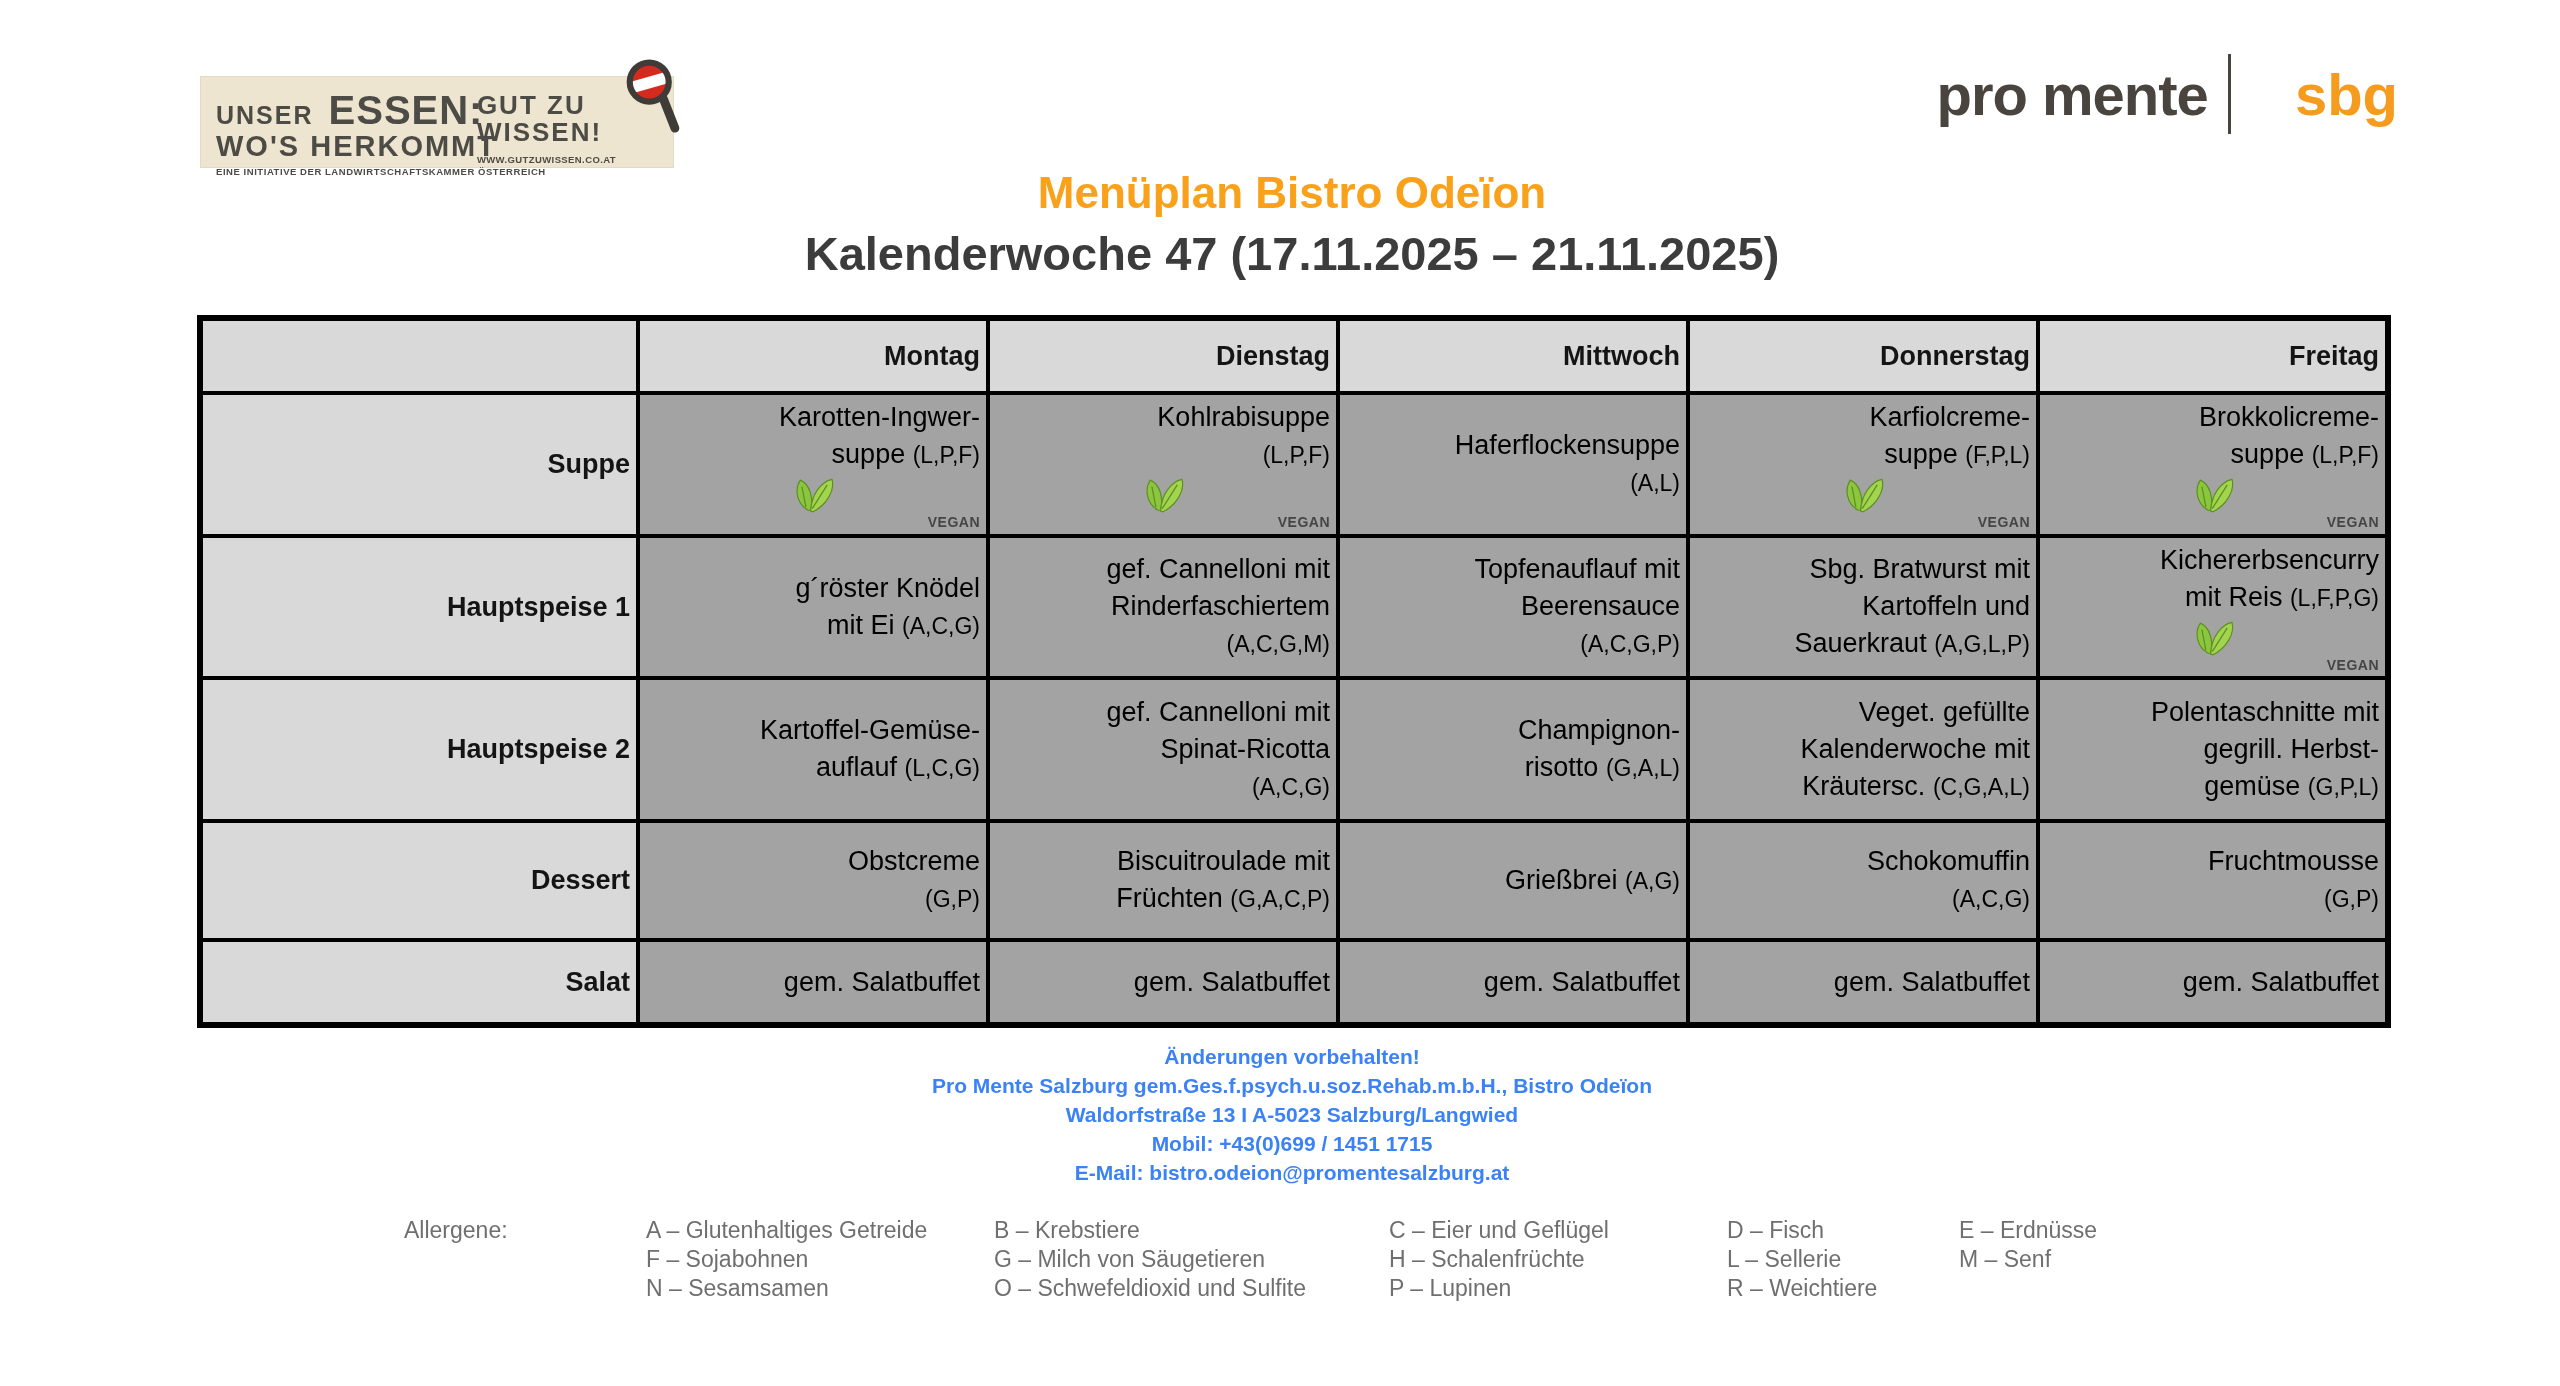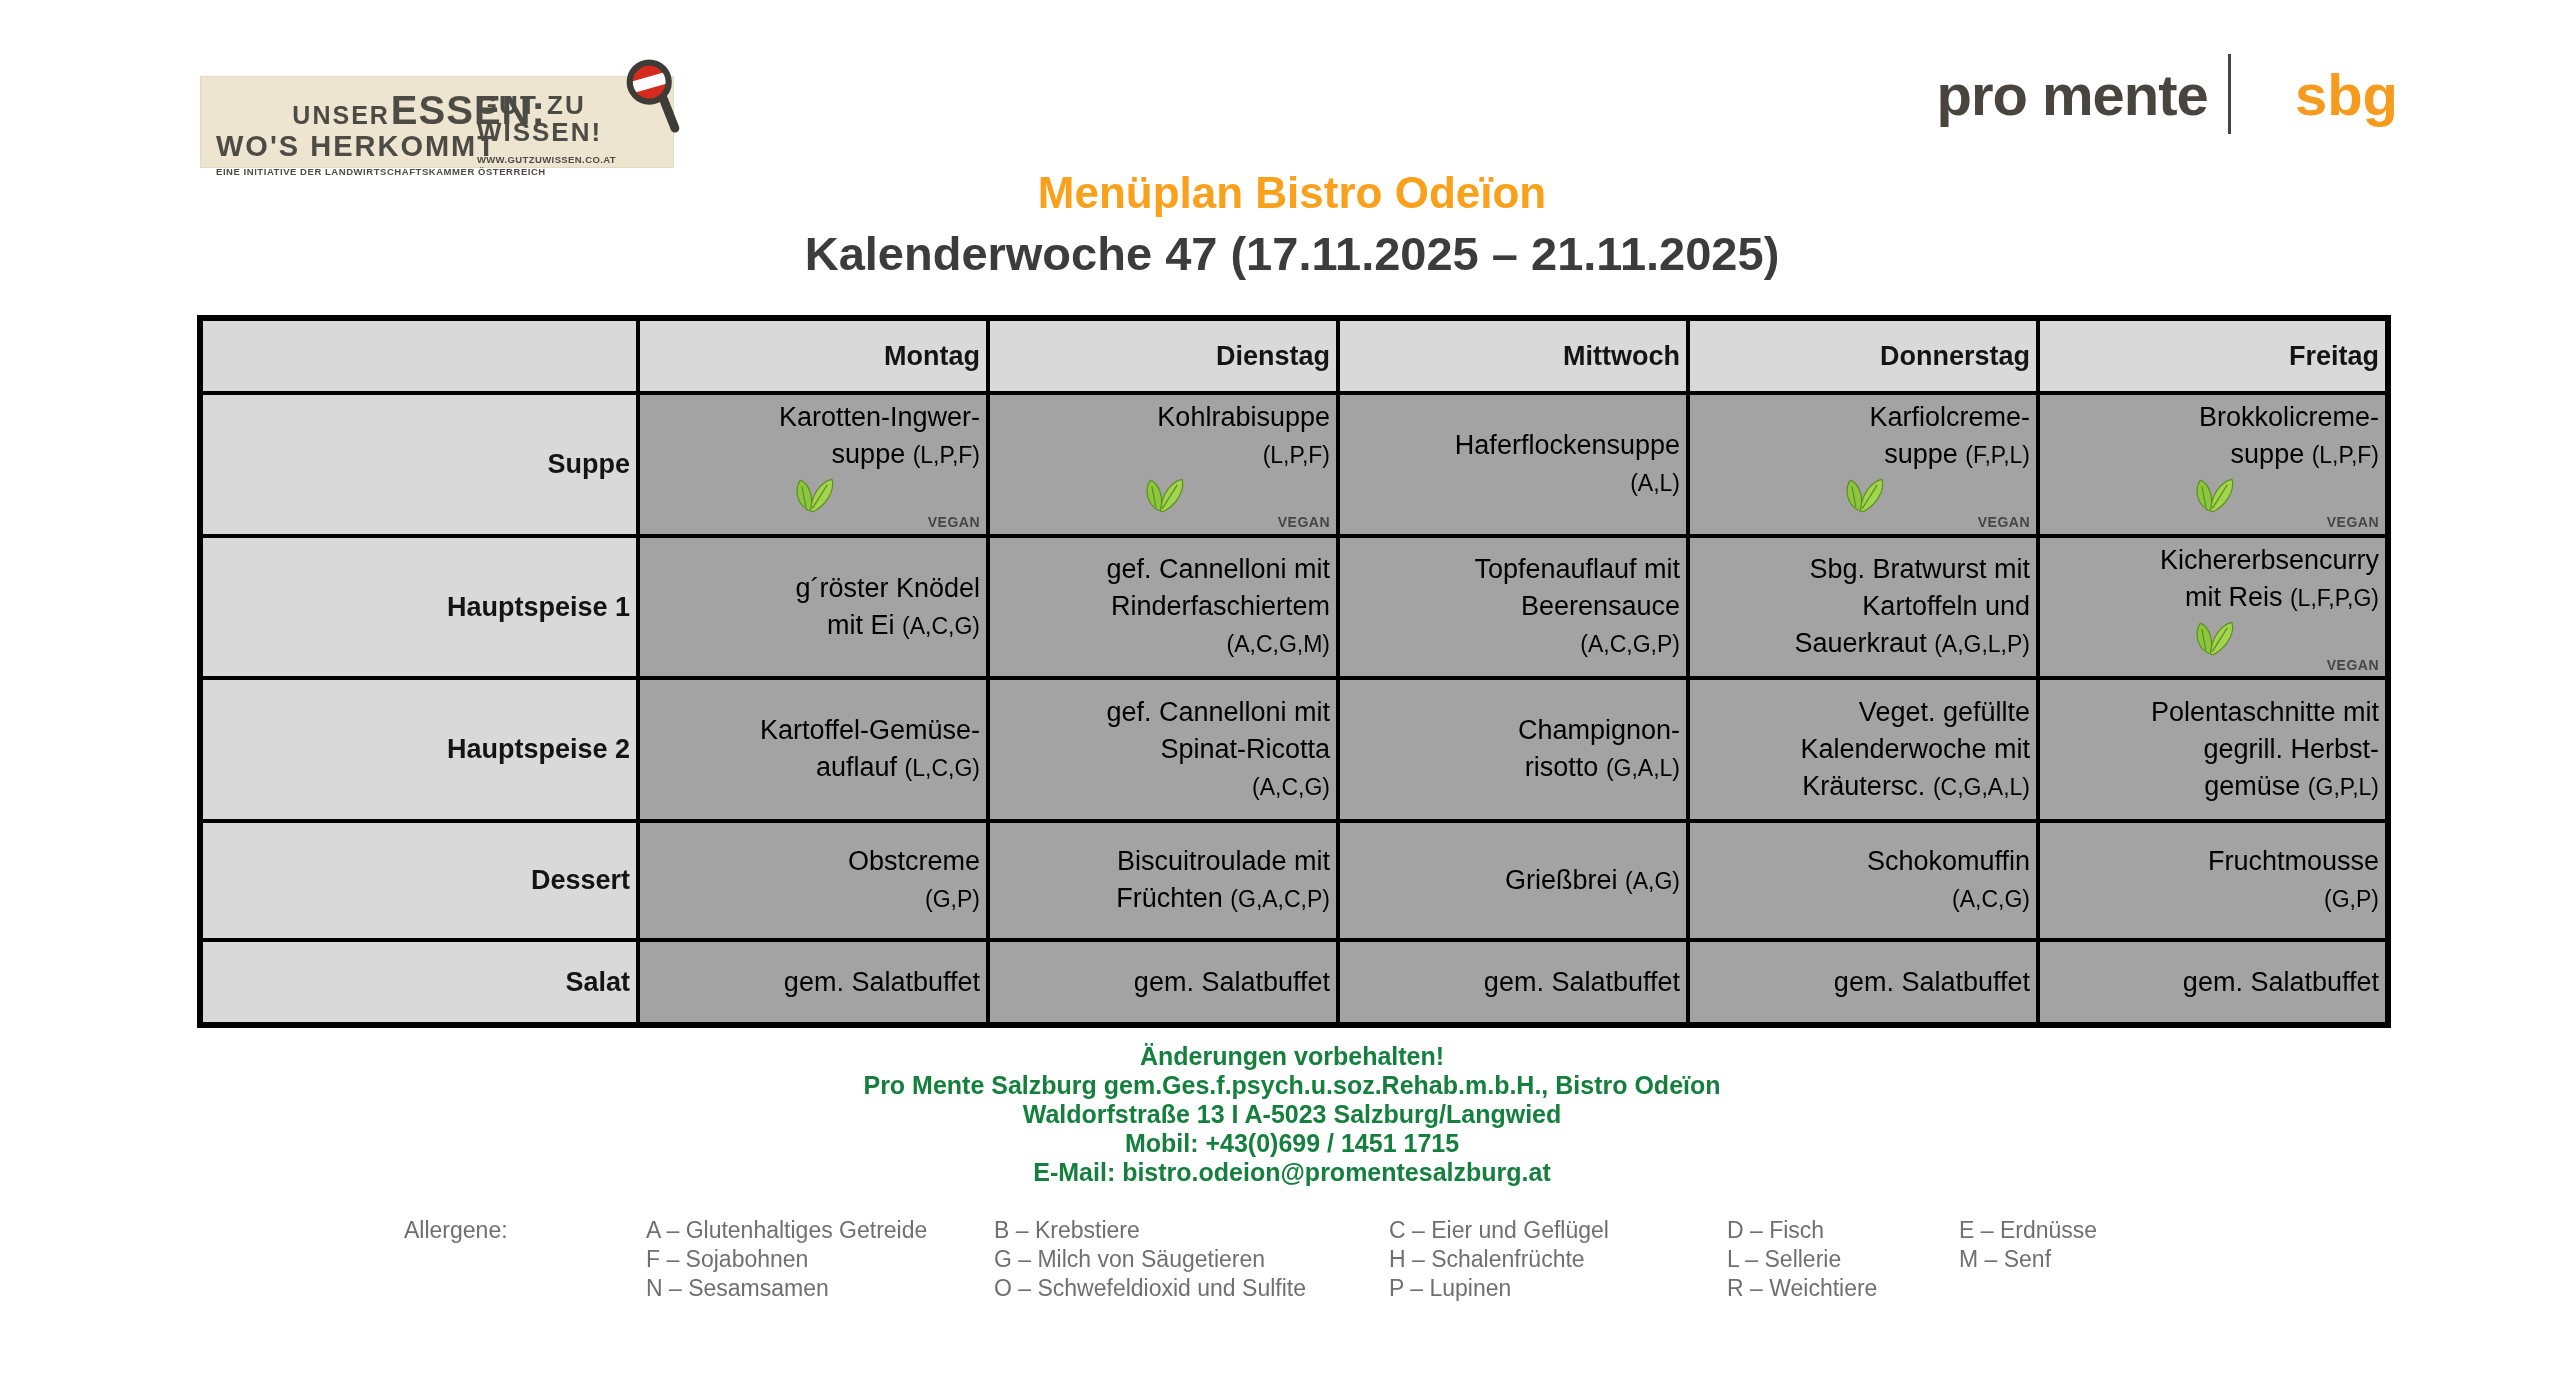--- a/index.html
+++ b/index.html
@@ -1,21 +1,21 @@
 <!DOCTYPE html>
 <html><head>
 <meta charset="utf-8">
 <style>
   html,body{margin:0;padding:0;}
   body{width:2560px;height:1386px;background:#ffffff;font-family:"Liberation Sans",sans-serif;position:relative;overflow:hidden;}
 
   
   .left-logo{position:absolute;left:200px;top:76px;width:474px;height:92px;background:#EDE5D0;box-shadow:0 0 0 1px #e3dac1 inset;}
   .ll-left{position:absolute;left:16px;top:14px;color:#4D4B45;}
-  .ll-line1{display:flex;align-items:baseline;gap:1px;line-height:1;justify-content:flex-end;}
+  .ll-line1{display:flex;align-items:baseline;gap:15px;line-height:1;}
   .ll-small{font-size:25px;font-weight:bold;letter-spacing:2px;}
   .ll-big{font-size:40px;font-weight:bold;letter-spacing:1px;}
   .ll-line2{font-size:29px;font-weight:bold;letter-spacing:2px;line-height:1.05;margin-top:1px;}
   .ll-sub{font-size:9.5px;font-weight:bold;letter-spacing:.55px;margin-top:5px;white-space:nowrap;}
   .ll-right{position:absolute;right:58px;top:16px;color:#4D4B45;text-align:left;}
   .ll-r1{font-size:26px;font-weight:bold;letter-spacing:2px;line-height:1.05;}
   .ll-url{font-size:9.5px;font-weight:bold;letter-spacing:.4px;margin-top:7px;white-space:nowrap;}
   .magnifier{position:absolute;right:-8px;top:-20px;width:62px;height:84px;}
 
   
@@ -36,21 +36,21 @@
   .menu-table td.rowlabel{font-size:27px;font-weight:bold;color:#141414;}
   .menu-table td.menu{background:#a3a3a3;font-size:27px;color:#000;}
   tr.hdr{height:75px;} tr.r-suppe{height:143px;} tr.r-h1{height:142px;} tr.r-h2{height:143px;} tr.r-dessert{height:119px;} tr.r-salat{height:85px;}
   .menu-line{line-height:37px;}
   .menu-line .alg{font-size:23px;}
   .vegan{margin-top:3px;}
   .leaf{width:52px;height:38px;display:block;margin:0 auto;}
   .vegan-label{font-size:14px;font-weight:bold;color:#454545;letter-spacing:.5px;line-height:15px;}
 
   
-  .footer{position:absolute;top:1042px;left:197px;width:2190px;text-align:center;color:#15803d;font-size:25px;font-weight:bold;line-height:29px;}
+  .footer{position:absolute;top:1042px;left:197px;width:2190px;text-align:center;color:#3b82f6;font-size:21px;font-weight:bold;line-height:29px;}
 
   
   .legend{position:absolute;top:1216px;left:0;width:2560px;height:110px;color:#6F6F6F;font-size:23px;line-height:29px;padding-left:26px;}
   .legend .legend-label{position:absolute;left:404px;top:0;}
   .legend .col{position:absolute;top:0;}
   .col.c1{left:646px;} .col.c2{left:994px;} .col.c3{left:1389px;} .col.c4{left:1727px;} .col.c5{left:1959px;}
 </style>
 </head>
 <body>
 

